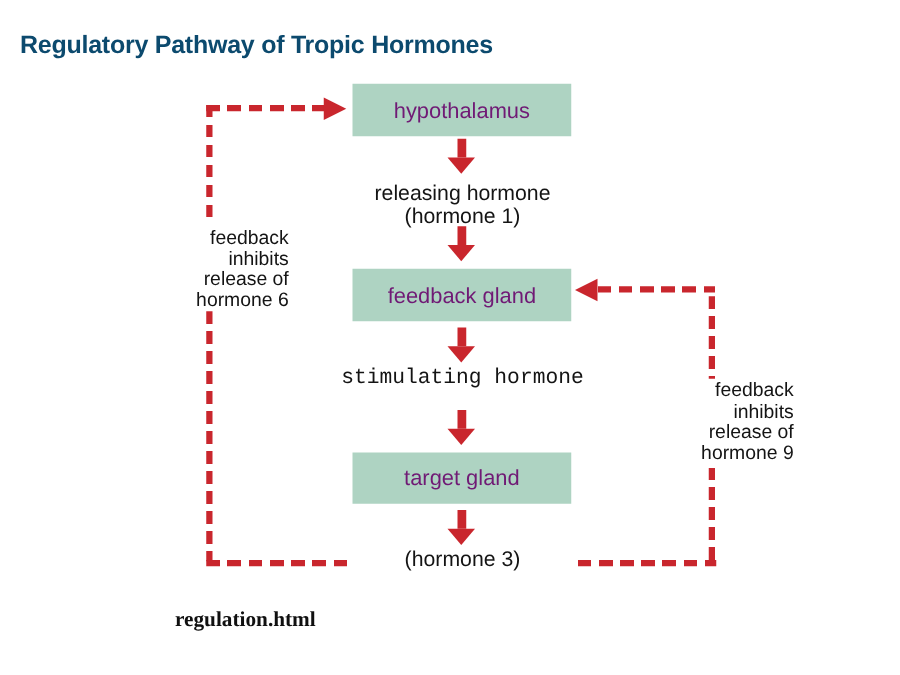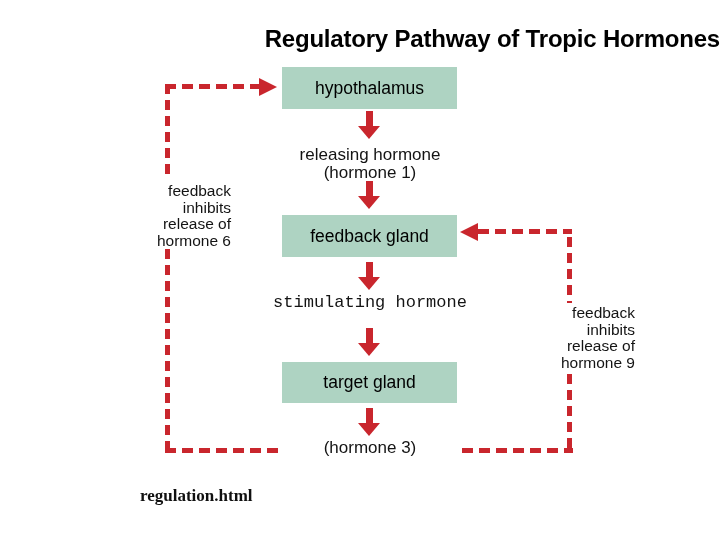--- a/index.html
+++ b/index.html
@@ -8,28 +8,28 @@
     --ink:#151515;
   }
   html,body{margin:0;padding:0;}
   body{
     width:720px;height:540px;background:#ffffff;overflow:hidden;
     font-family:"Liberation Sans", sans-serif;color:var(--ink);
   }
   .canvas{position:absolute;top:0;left:0;width:720px;height:540px;background:#fff;}
 
   .title{
-    position:absolute;top:25px;left:16px;width:704px;text-align:right;
-    font-size:24px;font-weight:bold;letter-spacing:-0.2px;color:#000000;
+    position:absolute;top:25px;left:16px;width:704px;text-align:left;
+    font-size:20px;font-weight:bold;letter-spacing:-0.2px;color:#0c4a6e;
   }
 
   .node{
     position:absolute;background:var(--green);
     display:flex;align-items:center;justify-content:center;
-    font-size:17.5px;color:#000000;
+    font-size:17.5px;color:#701a75;
   }
   #node-hypothalamus{left:282px;top:67px;width:175px;height:42px;}
   #node-pituitary{left:282px;top:215px;width:175px;height:42px;}
   #node-target{left:282px;top:362px;width:175px;height:41px;}
 
   .flow-label{
     position:absolute;left:250px;width:240px;text-align:center;
     font-size:17px;line-height:18px;color:#141414;
   }
   #label-releasing{top:146px;}

